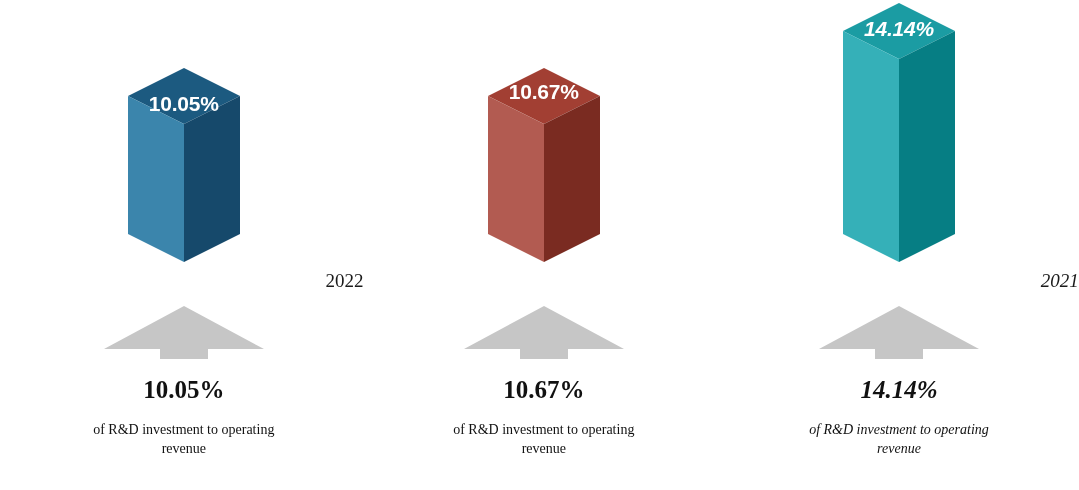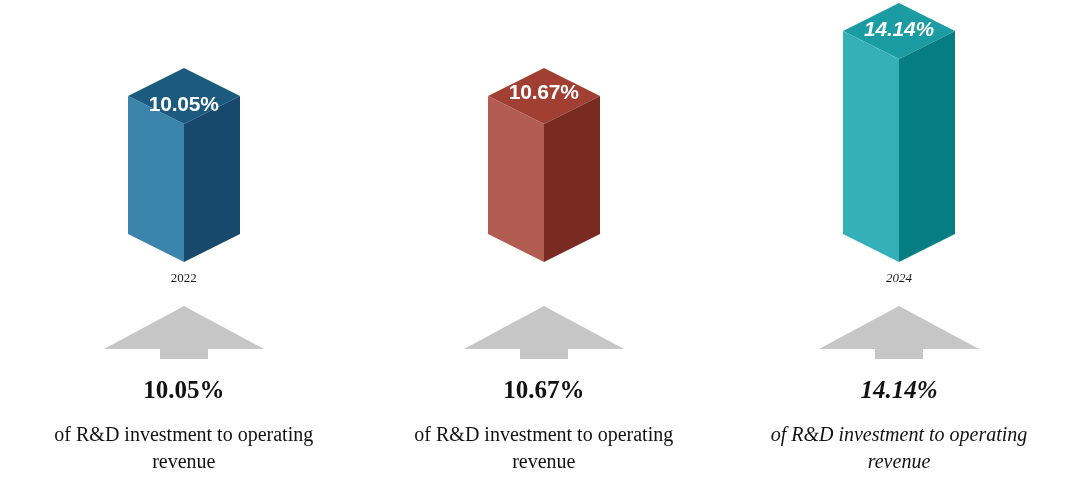--- a/index.html
+++ b/index.html
@@ -56,22 +56,22 @@
     pointer-events: none;
     white-space: nowrap;
   }
 
   
   .year-label {
     position: absolute;
     top: 270px;
     left: 0;
     width: 100%;
-    text-align: center;
-    font-size: 13px;
+    text-align: right;
+    font-size: 19px;
     color: #1a1a1a;
     font-family: "Liberation Serif", serif;
   }
 
   
   .arrow-wrap {
     position: absolute;
     top: 304px;
     left: 0;
     width: 100%;
@@ -91,21 +91,21 @@
     font-weight: bold;
     color: #111111;
     font-family: "Liberation Serif", serif;
   }
   .stat-caption {
     position: absolute;
     top: 421px;
     left: 0;
     width: 100%;
     text-align: center;
-    font-size: 20px;
+    font-size: 14px;
     line-height: 1.35;
     color: #111111;
     font-family: "Liberation Serif", serif;
   }
   .stat-caption span { display: block; }
 </style>
 </head>
 <body>
 
 <div class="board">
@@ -173,21 +173,21 @@
       <div class="bar3d">
         <svg width="130" height="265" viewBox="0 0 130 265">
           <polygon points="9,28 65,0 121,28 65,56" fill="#1B9CA3"></polygon>
           <polygon points="9,28 65,56 65,259 9,231" fill="#35B0B8"></polygon>
           <polygon points="121,28 121,231 65,259 65,56" fill="#067E84"></polygon>
         </svg>
       </div>
       <div class="bar-value" style="top: 17px;">14.14%</div>
     </div>
 
-    <div class="year-label">2024</div>
+    <div class="year-label">2021</div>
 
     <div class="arrow-wrap">
       <svg width="162" height="55" viewBox="0 0 162 55">
         <polygon points="81,2 161,45 105,45 105,55 57,55 57,45 1,45" fill="#C6C6C6"></polygon>
       </svg>
     </div>
 
     <div class="stat-value">14.14%</div>
 
     <div class="stat-caption">

